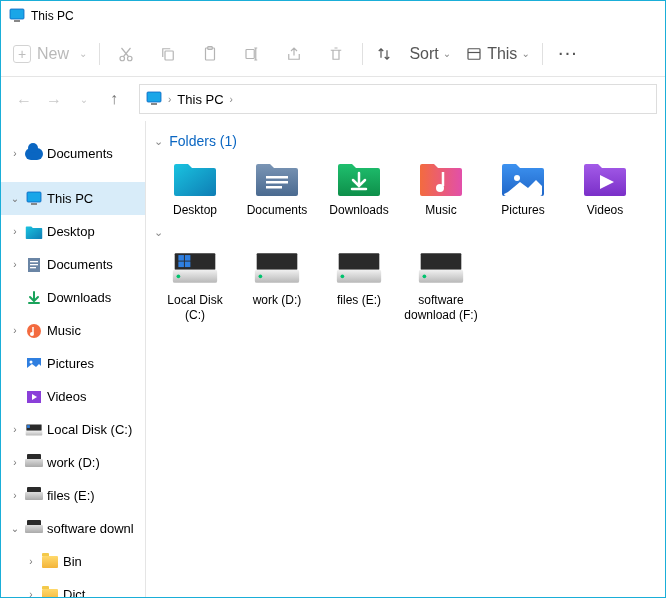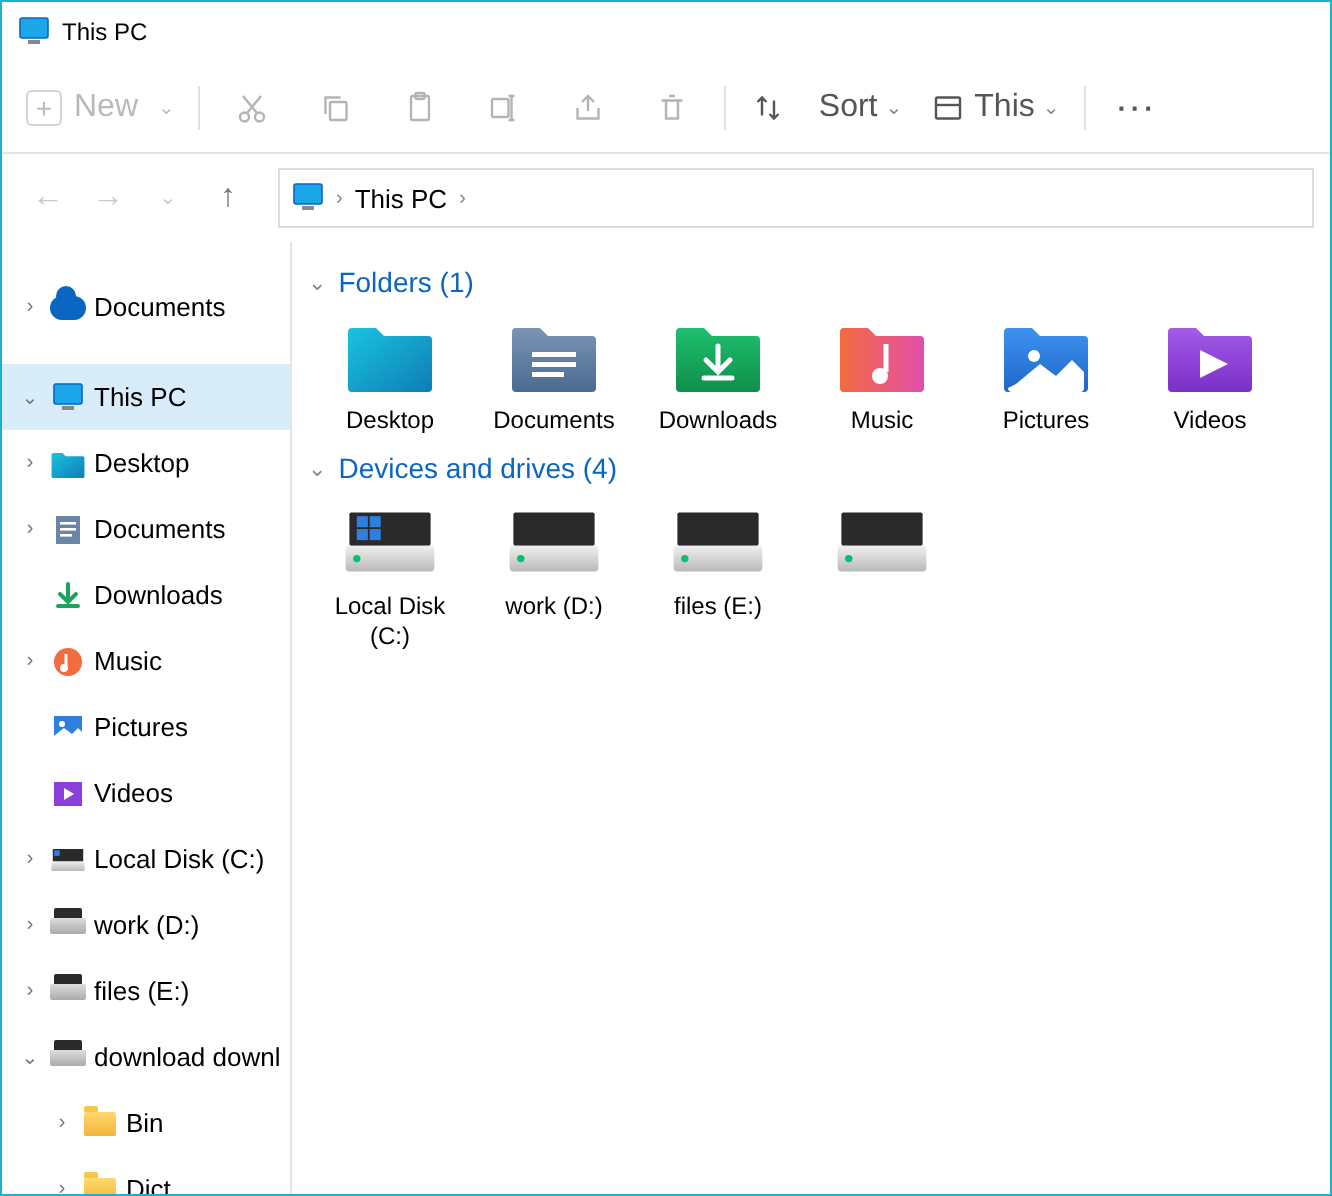--- a/index.html
+++ b/index.html
@@ -291,21 +291,21 @@
       <span class="icon">
           <span class="drive-mini"></span>
         </span>
       <span class="lbl">files (E:)</span>
     </div>
     <div class="side-item">
       <span class="expander">⌄</span>
       <span class="icon">
           <span class="drive-mini"></span>
         </span>
-      <span class="lbl">download downl</span>
+      <span class="lbl">software downl</span>
     </div>
     <div class="side-item side-indent">
       <span class="expander">›</span>
       <span class="icon">
           <span class="folder-mini-y"></span>
         </span>
       <span class="lbl">Bin</span>
     </div>
     <div class="side-item side-indent">
       <span class="expander">›</span>
@@ -376,21 +376,20 @@
               <use href="#folder-shape" fill="url(#vids)"></use>
               <path d="M18 17 L32 24 L18 31 Z" fill="#fff"></path>
             </svg>
           </div>
         <span class="lbl">Videos</span>
       </div>
     </div>
 
     <div class="section-head">
       <span class="chev">⌄</span>
-      <span>Devices and drives (4)</span>
     </div>
     <div class="grid">
       <div class="item">
         <div class="big">
             <svg class="drive-svg" viewBox="0 0 52 40">
               <use href="#drive-shape"></use>
               <g transform="translate(8,6)">
                 <rect width="6" height="6" fill="#2f7fe0"></rect>
                 <rect x="7" width="6" height="6" fill="#2f7fe0"></rect>
                 <rect y="7" width="6" height="6" fill="#2f7fe0"></rect>
@@ -419,16 +418,17 @@
           </div>
         <span class="lbl">files (E:)</span>
       </div>
       <div class="item">
         <div class="big">
             <svg class="drive-svg" viewBox="0 0 52 40">
               <use href="#drive-shape"></use>
               <circle cx="8" cy="29" r="2" fill="#00c36e"></circle>
             </svg>
           </div>
+        <span class="lbl">software download (F:)</span>
       </div>
     </div>
   </div>
 </div>
 
 </body></html>

